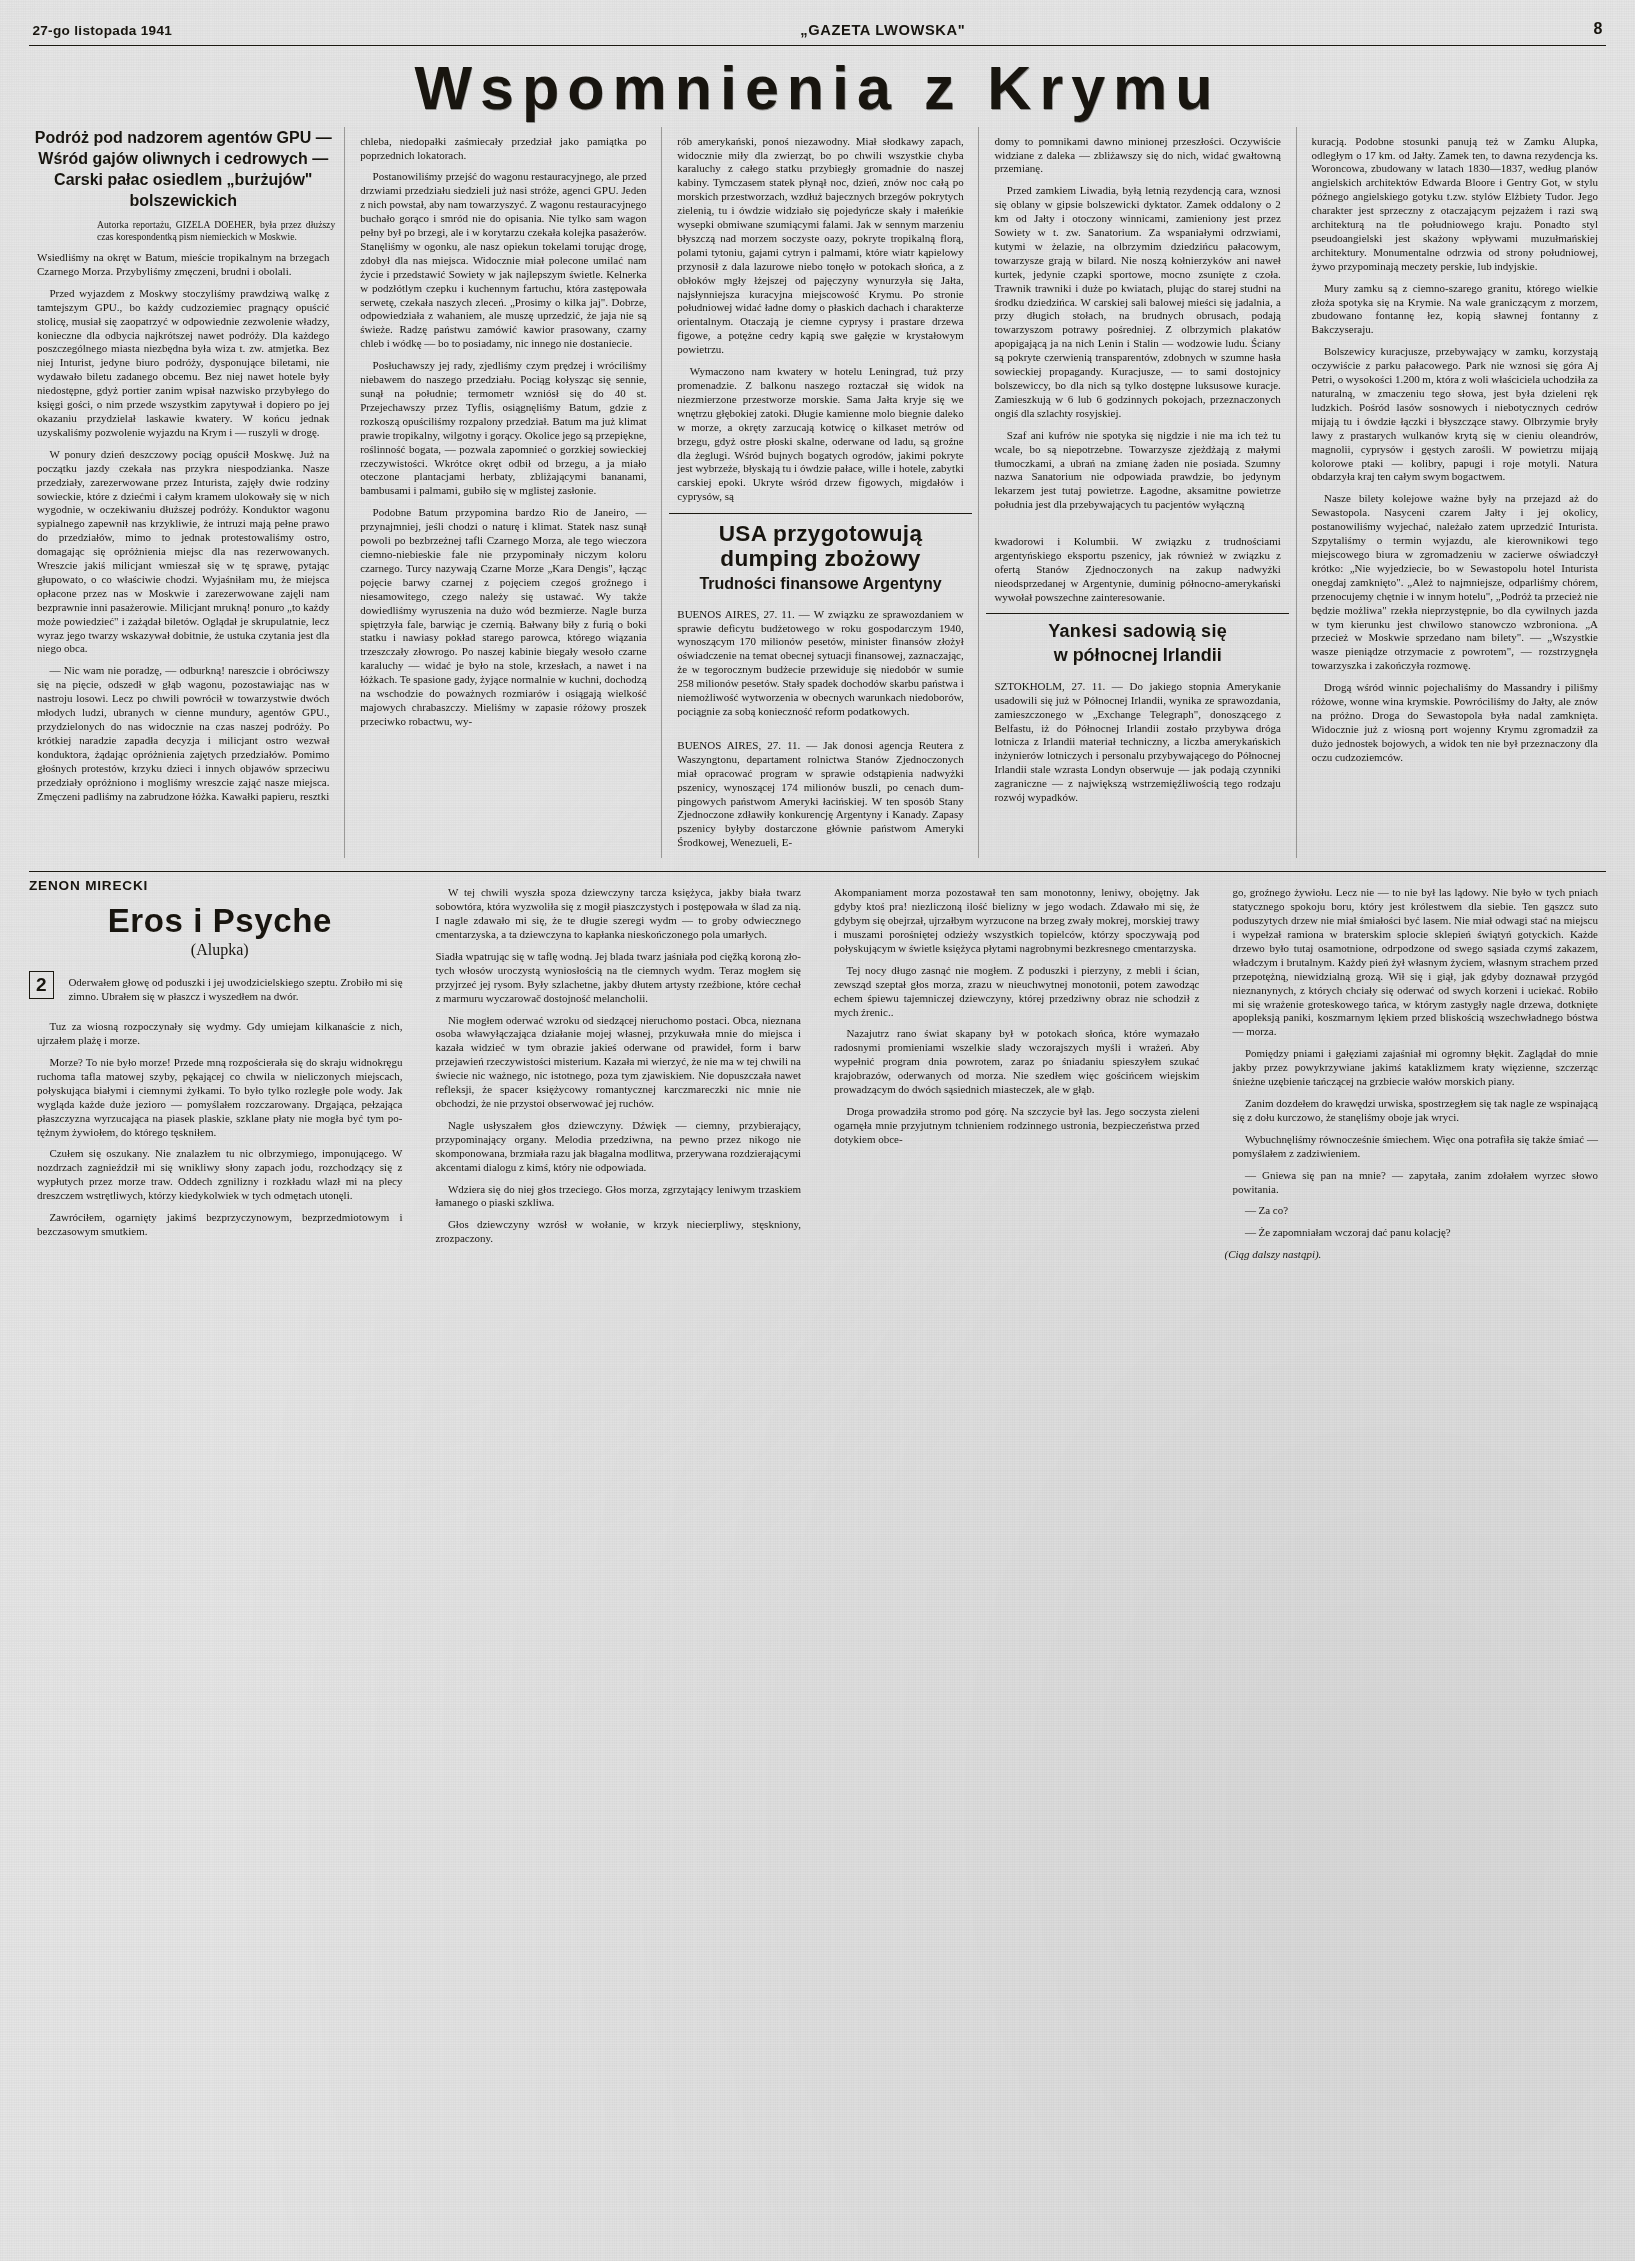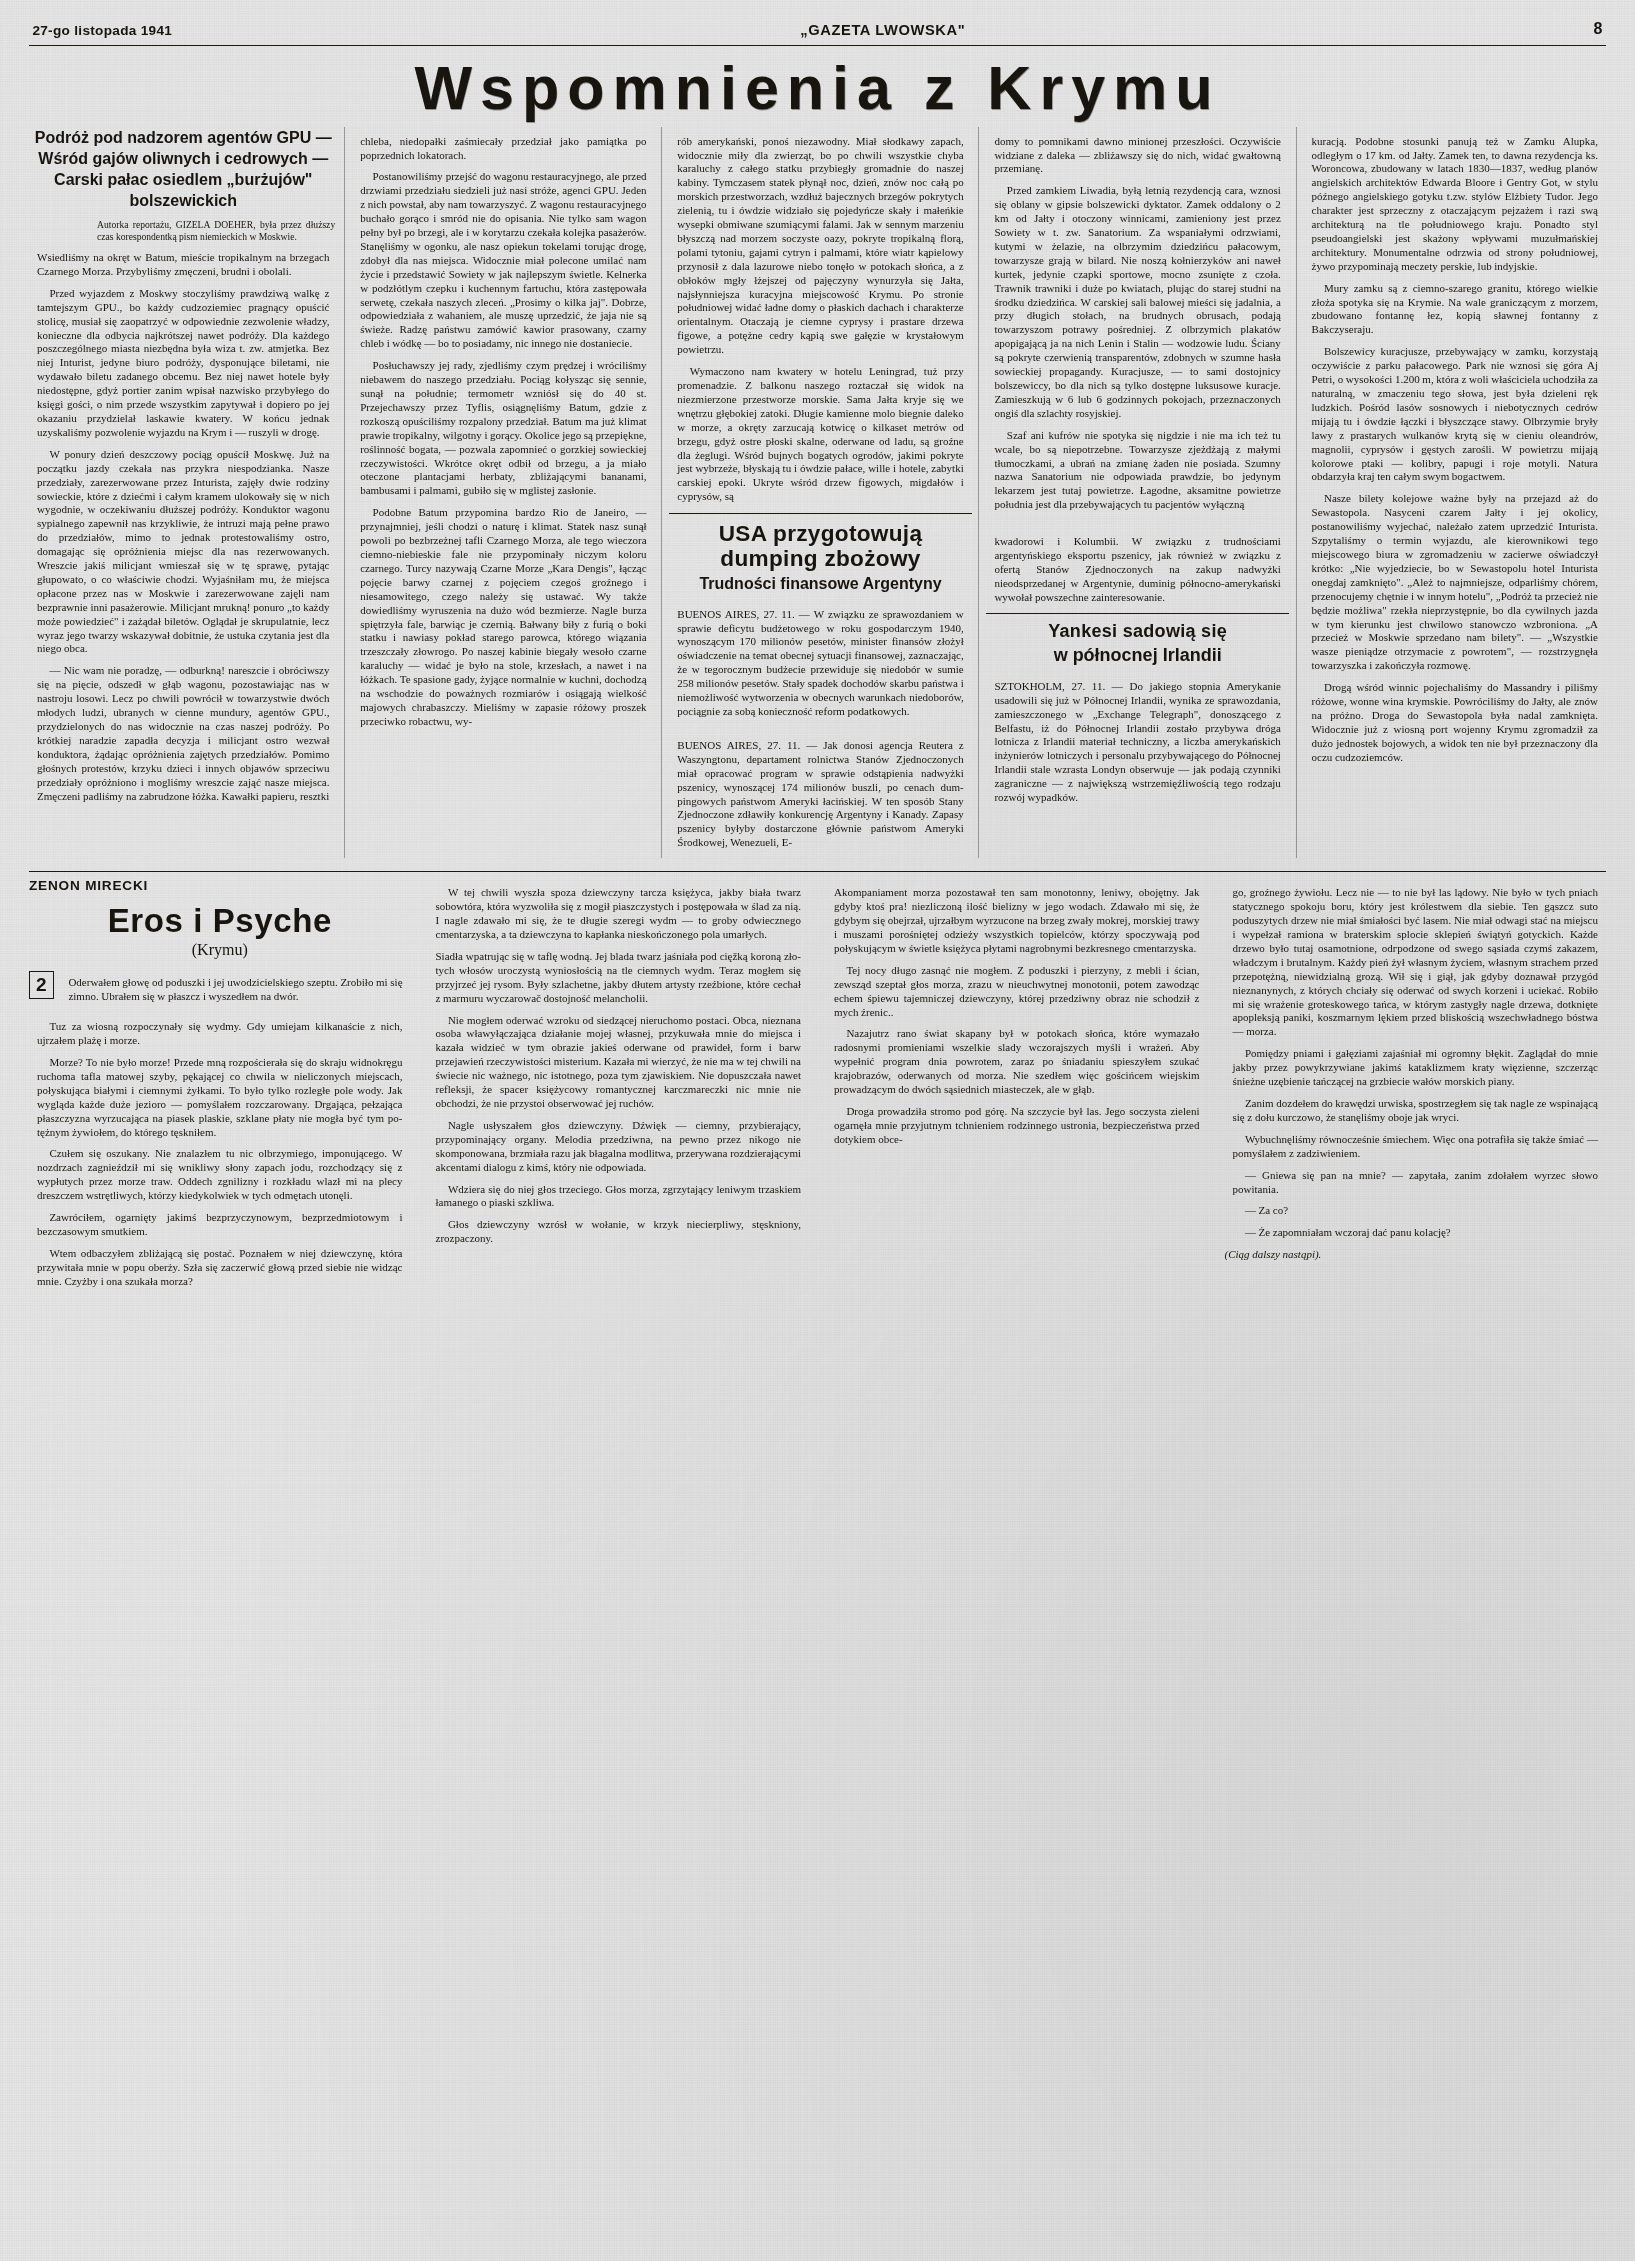--- a/index.html
+++ b/index.html
@@ -248,30 +248,29 @@
       </div>
     </div>
 
     <div class="feature-rule"></div>
 
     <div class="bottom-grid">
 
       <div>
         <div class="author-name">ZENON MIRECKI</div>
         <div class="feature-title">Eros i Psyche</div>
-        <div class="feature-sub">(Krymu)</div>
+        <div class="feature-sub">(Alupka)</div>
         <div class="dropcap-row">
           <div class="dropcap">2</div>
           <p class="body first">Oderwałem głowę od poduszki i jej uwodzicielskiego szeptu. Zrobiło mi się zimno. Ubrałem się w płaszcz i wyszedłem na dwór.</p>
         </div>
         <p class="body">Tuz za wiosną rozpoczynały się wydmy. Gdy umiejam kilkanaście z nich, ujrzałem plażę i morze.</p>
         <p class="body">Morze? To nie było morze! Przede mną rozpościerała się do skraju widnokręgu ruchoma tafla matowej szyby, pękającej co chwila w nieliczonych miejscach, połyskująca białymi i ciemnymi żyłkami. To było tylko roz­ległe pole wody. Jak wyglądа każde duże jezioro — pomyślałem rozczarowany. Drgająca, pełzająca płaszczyzna wyrzucająca na piasek plaskie, szklane płaty nie mogła być tym po­tężnym żywiołem, do którego tęskniłem.</p>
         <p class="body">Czułem się oszukany. Nie znalazłem tu nic olbrzymiego, imponującego. W nozdrzach zagnieździł mi się wnikliwy słony zapach jo­du, rozchodzący się z wypłutych przez morze traw. Oddech zgnilizny i rozkładu wlazł mi na plecy dreszczem wstrętliwych, którzy kie­dykolwiek w tych odmętach utonęli.</p>
         <p class="body">Zawróciłem, ogarnięty jakimś bezprzyczy­nowym, bezprzedmiotowym i bezczasowym smutkiem.</p>
-        <p class="body">Wtem odbaczyłem zbliżającą się postać. Poznałem w niej dziewczynę, która przywi­tała mnie w popu oberży. Szła się zaczerwić głową przed siebie nie widząc mnie. Czyżby i ona szukała morza?</p>
       </div>
 
       <div>
         <p class="body">W tej chwili wyszła spoza dziewczyny tar­cza księżyca, jakby biała twarz sobowtóra, która wyzwoliła się z mogił piaszczystych i po­stępowała w ślad za nią. I nagle zdawało mi się, że te długie szeregi wydm — to groby odwiecznego cmentarzyska, a ta dziewczyna to kapłanka nieskończonego pola umarłych.</p>
         <p class="body first">Siadła wpatrując się w taflę wodną. Jej blada twarz jaśniała pod cięžką koroną zło­tych włosów uroczystą wyniosłością na tle ciemnych wydm. Teraz mogłem się przyjrzeć jej rysom. Były szlachetne, jakby dłutem ar­tysty rzeźbione, które cechał z marmuru wy­czarowač dostojność melancholii.</p>
         <p class="body">Nie mogłem oderwać wzroku od siedzącej nieruchomo postaci. Obca, nieznana osoba wła­wyłączająca działanie mojej własnej, przyku­wała mnie do miejsca i kazała widzieć w tym obrazie jakieś oderwane od prawideł, form i barw przejawień rzeczywistości misterium. Kazała mi wierzyć, że nie ma w tej chwili na świecie nic ważnego, nic istotnego, poza tym zjawiskiem. Nie dopuszczała nawet refleksji, że spacer księżycowy romantycznej karczma­reczki nic mnie nie obchodzi, że nie przystoi obserwować jej ruchów.</p>
         <p class="body">Nagle usłyszałem głos dziewczyny. Dźwięk — ciemny, przybierający, przypominający organy. Melodia przedziwna, na pewno przez nikogo nie skomponowana, brzmiała razu jak błagalna modlitwa, przerywana rozdzie­rającymi akcentami dialogu z kimś, który nie odpowiada.</p>
         <p class="body">Wdziera się do niej głos trzeciego. Głos morza, zgrzytający leniwym trzaskiem łamane­go o piaski szkliwa.</p>
         <p class="body">Głos dziewczyny wzrósł w wołanie, w krzyk niecierpliwy, stęskniony, zrozpaczony.</p>
         <p class="body"></p>

